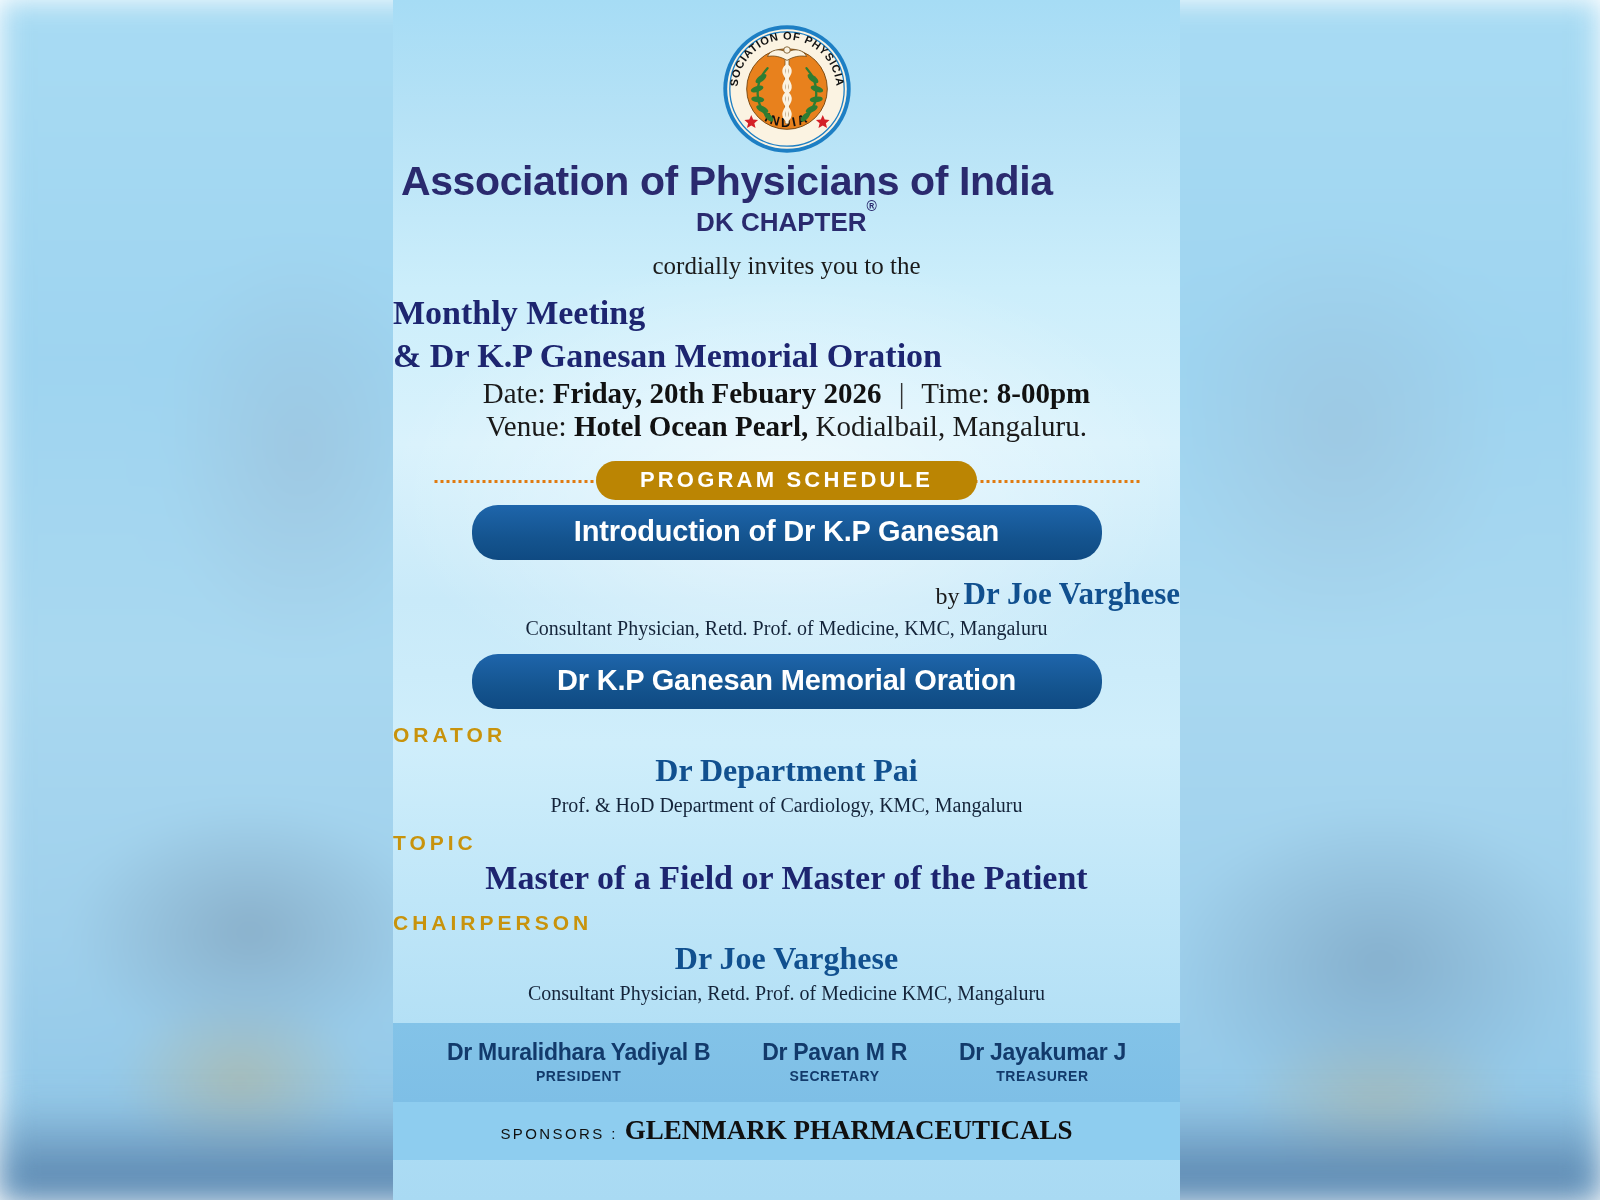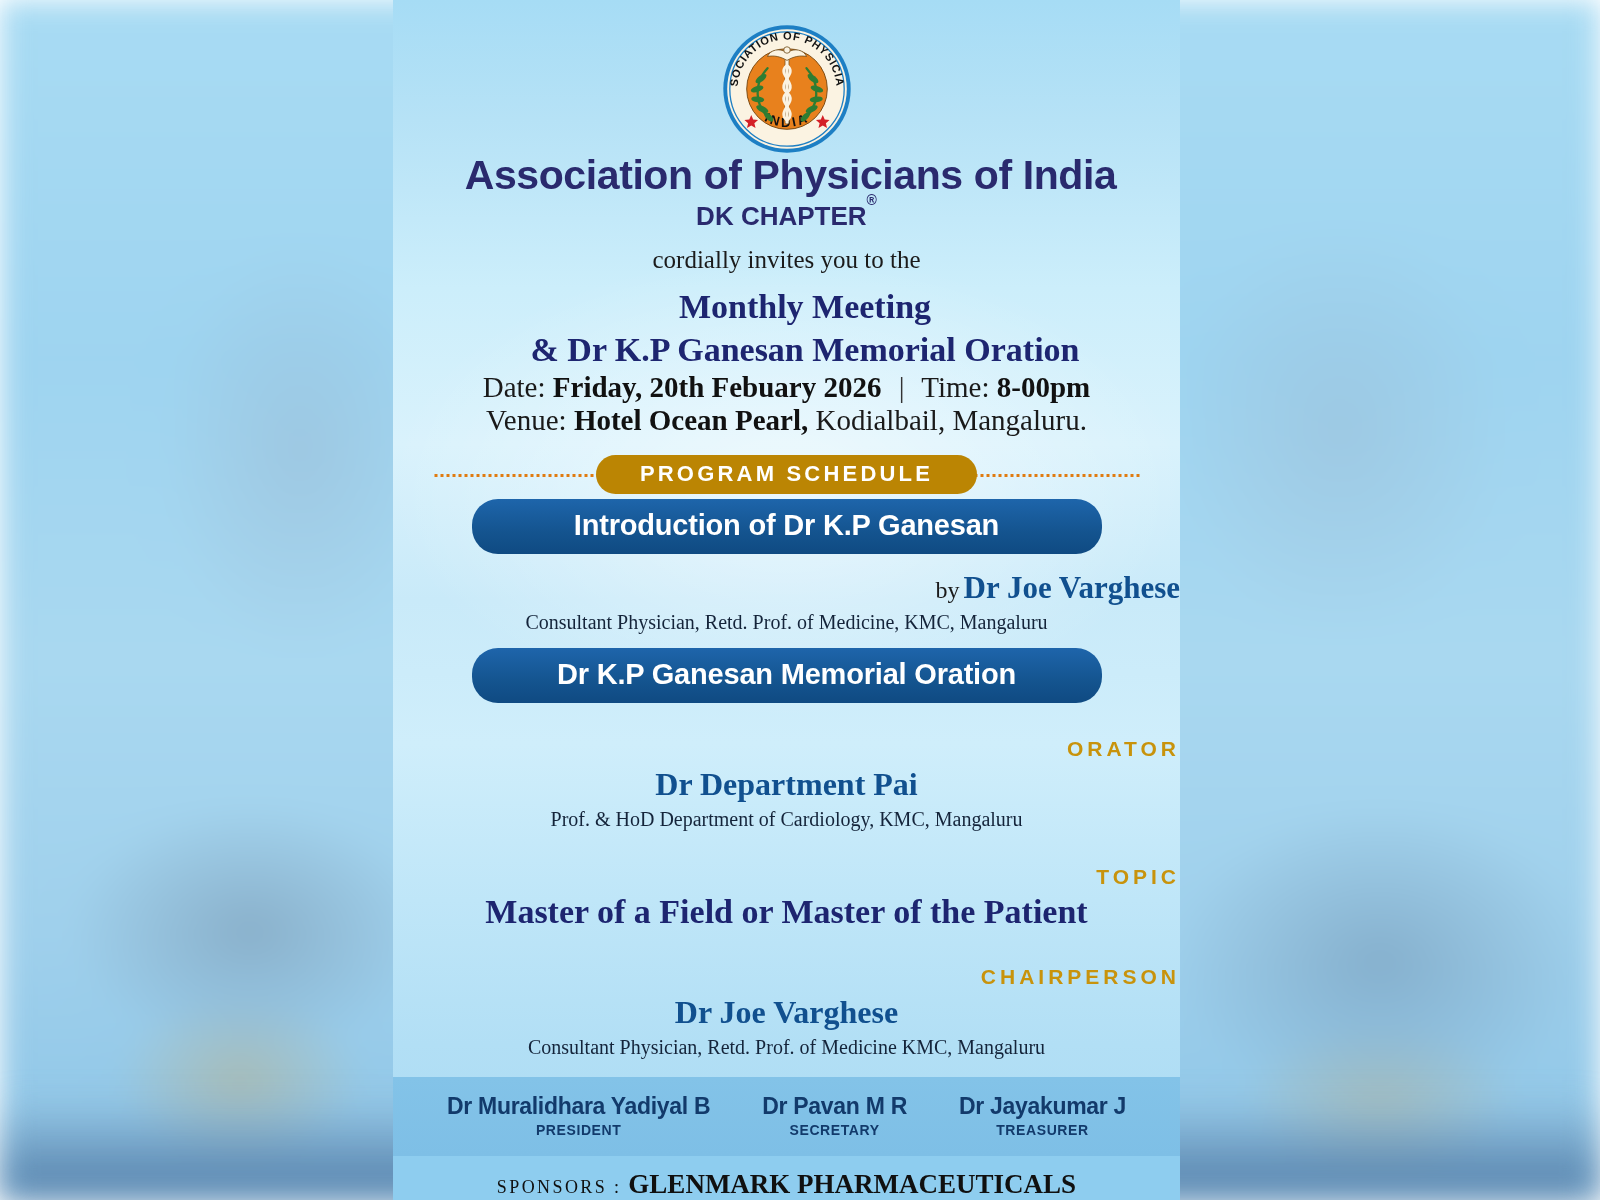--- a/index.html
+++ b/index.html
@@ -61,26 +61,26 @@
   }
 
   .inner { position: relative; z-index: 2; }
 
   
   .logo-wrap { display:flex; justify-content:center; padding-top: 24px; }
   .logo { width: 130px; height: 130px; display:block; }
 
   
   .org-title {
-    text-align:center;
+    text-align:left;
     font-size: 41px;
     font-weight: 700;
     color: #2a2a6e;
     letter-spacing: -0.4px;
-    margin-top: 0;
+    margin-top: 6px;
     line-height: 1.05;
     padding-left: 8px;
   }
   .chapter {
     text-align:center;
     font-size: 26px;
     font-weight: 700;
     color: #2a2a6e;
     letter-spacing: 0px;
     margin-top: 4px;
@@ -89,28 +89,26 @@
 
   .cordially {
     text-align:center;
     font-family: "Liberation Serif", serif;
     font-size: 25px;
     color: #1b1b1b;
     margin-top: 14px;
   }
 
   .meeting-title {
-    text-align:center;
     font-family: "Liberation Serif", serif;
     font-weight: 700;
     font-size: 34px;
     color: #1d2570;
     margin-top: 12px;
     line-height: 1.25;
-    margin-left: 37px;
   }
   .meeting-title .l2 { display:block; font-size: 34px; }
 
   .datetime, .venue {
     text-align:center;
     font-family: "Liberation Serif", serif;
     font-size: 29px;
     color: #1a1a1a;
   }
   .datetime b, .venue b { font-weight: 700; color:#111; }
@@ -177,22 +175,22 @@
   }
   .affil {
     text-align:center;
     font-family: "Liberation Serif", serif;
     font-size: 20px;
     color: #14243a;
     margin-top: 5px;
   }
 
   .kicker {
-    text-align:right;
-    margin-top: 34px;
+    text-align:left;
+    margin-top: 14px;
     font-size: 21px;
     font-weight: 700;
     letter-spacing: 4px;
     color: #c8930c;
   }
   .person-name {
     text-align:center;
     margin-top: 5px;
     font-family: "Liberation Serif", serif;
     font-size: 32px;
@@ -233,21 +231,21 @@
   }
 
   
   .sponsors {
     background: #8ecdef;
     text-align:center;
     padding: 13px 0 14px;
     font-size: 25px;
     color: #101010;
   }
-  .sponsors .slabel { letter-spacing: 2.4px; font-weight: 400; font-family:Liberation Serif, serif; font-size:18px;}
+  .sponsors .slabel { letter-spacing: 2.4px; font-weight: 400; font-family:Liberation Sans, sans-serif; font-size:15px;}
   .sponsors .sname { font-family: "Liberation Serif", serif; font-weight: 700; font-size: 27px; }
 </style>
 </head>
 <body>
 
 <div id="backdrop"></div>
 <div id="backdrop-bottom"></div>
 
 <div id="poster">
   <div class="inner">

